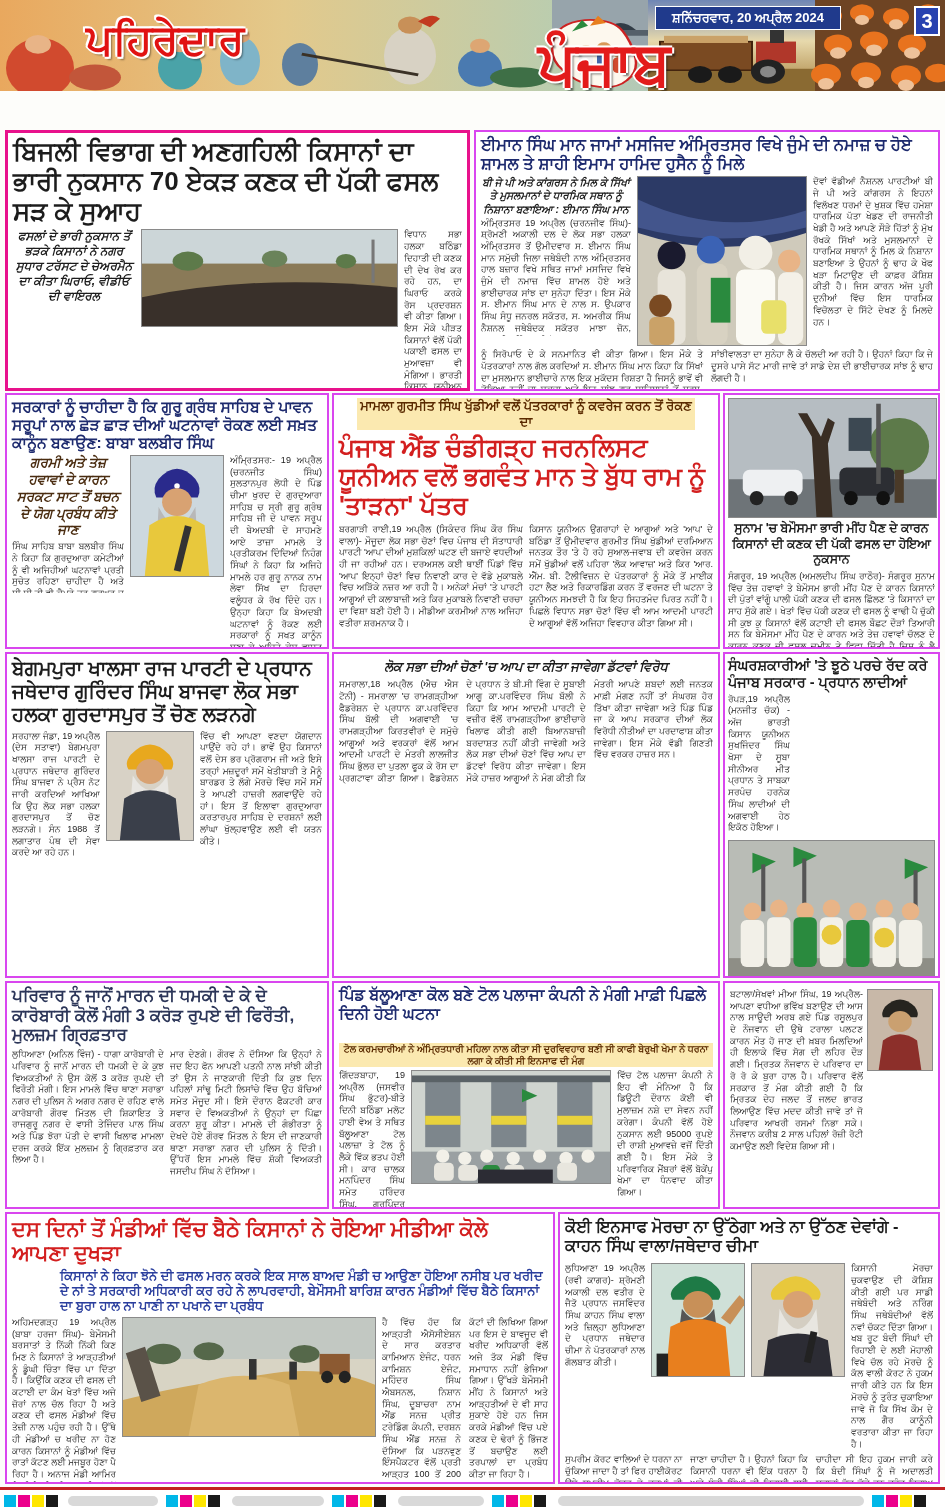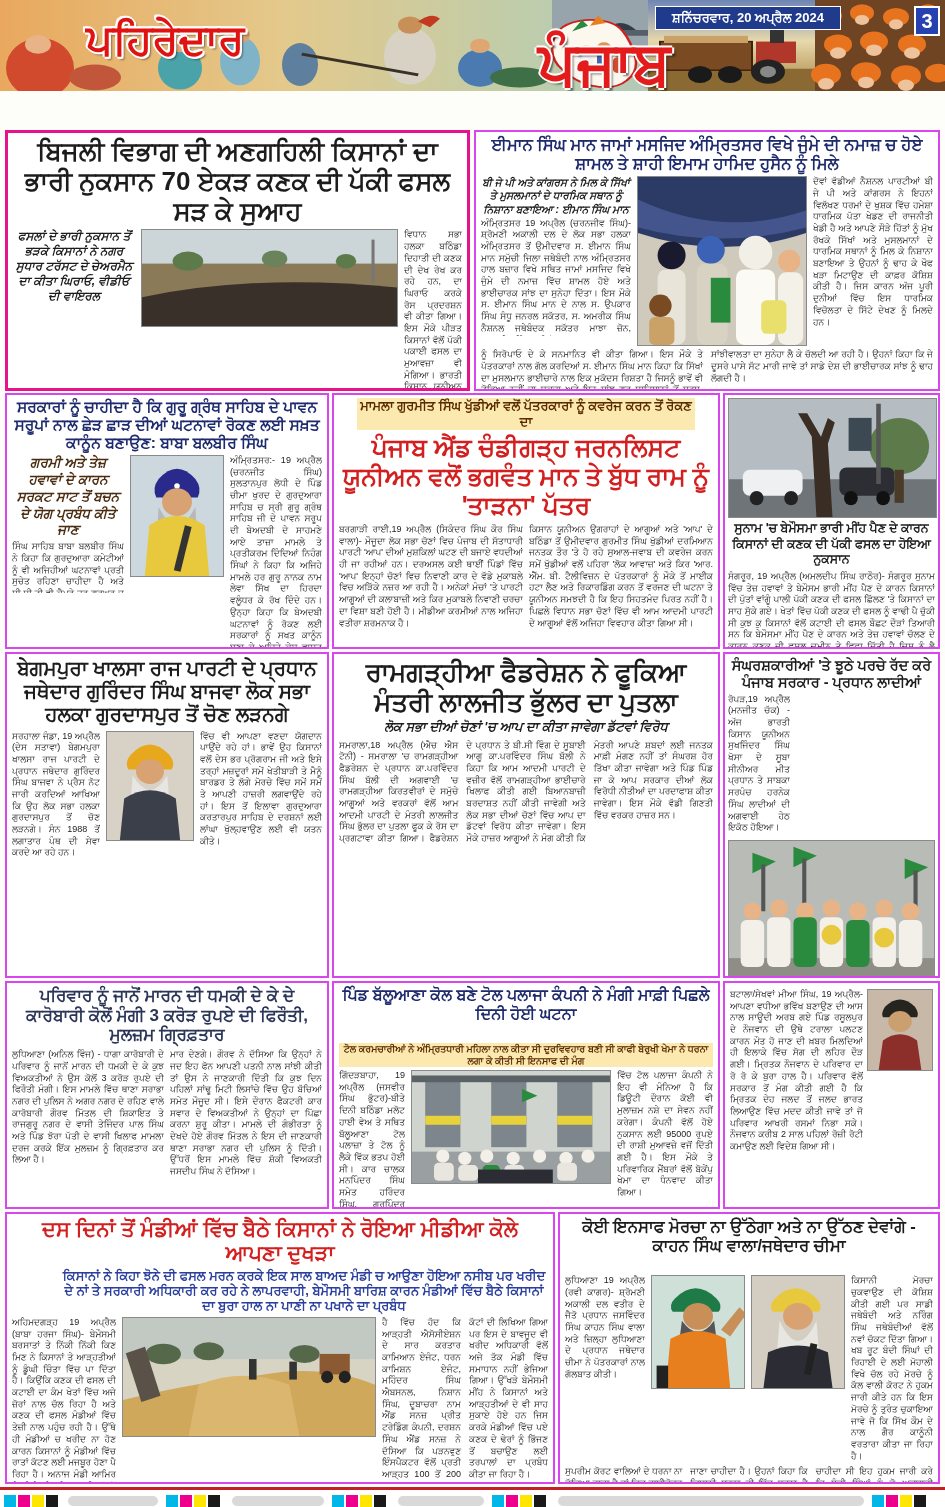--- a/index.html
+++ b/index.html
@@ -13,21 +13,21 @@
      text-shadow:-2px 0 #fff,2px 0 #fff,0 -2px #fff,0 2px #fff,2px 2px 0 #fff,-2px -2px 0 #fff,3px 3px 2px rgba(0,0,0,.45);}
   .mast-center{left:538px;top:30px;font-size:60px;font-weight:bold;color:#e31b1b;font-family:"Liberation Serif",serif;
      text-shadow:-2px 0 #fff,2px 0 #fff,0 -2px #fff,0 2px #fff,3px 3px 2px rgba(0,0,0,.5);}
   .date-band{left:655px;top:6px;width:186px;height:24px;background:#203a8c;border:1px solid #fff;
      color:#fff;font-size:13px;font-weight:bold;display:flex;align-items:center;justify-content:center;}
   .page-num{left:914px;top:6px;width:26px;height:30px;background:#2742b0;border:2px solid #fff;
      color:#fff;font-size:20px;font-weight:bold;display:flex;align-items:center;justify-content:center;}
   
   .art{position:absolute;box-sizing:border-box;background:#fff;border:2px solid #d946ef;padding:3px 5px;overflow:hidden;}
   .art.thick{border:3px solid #e8128c;}
-  .hl{font-weight:bold;text-align:center;line-height:1.16;}
+  .hl{font-weight:bold;line-height:1.16;}
   .hl.red{color:#d31f1f;} .hl.navy{color:#1d2a6e;} .hl.blue2{color:#2b3f9e;}
   .sub{font-weight:bold;font-style:italic;text-align:center;line-height:1.25;}
   .kicker{background:#fbe9b0;font-weight:bold;text-align:center;color:#5a2a00;}
   .body-txt{font-size:9px;line-height:1.3;text-align:justify;overflow:hidden;}
   .cols2{column-count:2;column-gap:8px;} .cols3{column-count:3;column-gap:8px;}
   .row{display:flex;gap:6px;justify-content:center;}
   .caption{font-weight:bold;text-align:center;line-height:1.25;}
   .photo{position:relative;overflow:hidden;border:1px solid #8a8a8a;background:#dde;flex-shrink:0;}
   .photo svg{width:100%;height:100%;display:block;}
   
@@ -257,21 +257,20 @@
         <path d="M12 21 q8 14 16 0 l1 12 h-18 z" fill="#e8e6e2"></path>
         <path d="M8 32 q12 -8 24 0 l2 20 h-28 z" fill="#3a3f4a"></path>
       </svg>
     </div>
     <div class="body-txt" style="flex:1;">ਵਿੱਚ ਵੀ ਆਪਣਾ ਵਣਦਾ ਯੋਗਦਾਨ ਪਾਉਂਦੇ ਰਹੇ ਹਾਂ। ਭਾਵੇਂ ਉਹ ਕਿਸਾਨਾਂ ਵਲੋਂ ਦੇਸ ਭਰ ਪ੍ਰੋਗਰਾਮ ਜੀ ਅਤੇ ਇਸੇ ਤਰ੍ਹਾਂ ਮਜ਼ਦੂਰਾਂ ਸਮੇਂ ਖੇਤੀਬਾੜੀ ਤੇ ਮੈਨੂੰ ਬਾਰਡਰ ਤੇ ਲੱਗੇ ਮੋਰਚੇ ਵਿੱਚ ਸਮੇਂ ਸਮੇਂ ਤੇ ਆਪਣੀ ਹਾਜ਼ਰੀ ਲਗਵਾਉਂਦੇ ਰਹੇ ਹਾਂ। ਇਸ ਤੋਂ ਇਲਾਵਾ ਗੁਰਦੁਆਰਾ ਕਰਤਾਰਪੁਰ ਸਾਹਿਬ ਦੇ ਦਰਸ਼ਨਾਂ ਲਈ ਲਾਂਘਾ ਖੁੱਲ੍ਹਵਾਉਣ ਲਈ ਵੀ ਯਤਨ ਕੀਤੇ।</div>
   </div>
 
 </div>
 
 <div class="art" style="left:332px;top:652px;width:388px;height:326px;">
-  <div class="hl" style="font-size:26px;">ਰਾਮਗੜ੍ਹੀਆ ਫੈਡਰੇਸ਼ਨ ਨੇ ਫੂਕਿਆ ਮੰਤਰੀ ਲਾਲਜੀਤ ਭੁੱਲਰ ਦਾ ਪੁਤਲਾ</div>
   <div class="sub" style="font-size:13px;margin-top:2px;">ਲੋਕ ਸਭਾ ਦੀਆਂ ਚੋਣਾਂ 'ਚ ਆਪ ਦਾ ਕੀਤਾ ਜਾਵੇਗਾ ਡੱਟਵਾਂ ਵਿਰੋਧ</div>
   <div class="body-txt cols3" style="margin-top:4px;height:225px;">ਸਮਰਾਲਾ,18 ਅਪ੍ਰੈਲ (ਐਚ ਐਸ ਟੋਨੀ) - ਸਮਰਾਲਾ 'ਚ ਰਾਮਗੜ੍ਹੀਆ ਫੈਡਰੇਸ਼ਨ ਦੇ ਪ੍ਰਧਾਨ ਕਾ.ਪਰਵਿੰਦਰ ਸਿੰਘ ਬੱਲੀ ਦੀ ਅਗਵਾਈ 'ਚ ਰਾਮਗੜ੍ਹੀਆ ਕਿਰਤਵੀਰਾਂ ਦੇ ਸਮੁੱਚੇ ਆਗੂਆਂ ਅਤੇ ਵਰਕਰਾਂ ਵੱਲੋਂ ਆਮ ਆਦਮੀ ਪਾਰਟੀ ਦੇ ਮੰਤਰੀ ਲਾਲਜੀਤ ਸਿੰਘ ਭੁੱਲਰ ਦਾ ਪੁਤਲਾ ਫੂਕ ਕੇ ਰੋਸ ਦਾ ਪ੍ਰਗਟਾਵਾ ਕੀਤਾ ਗਿਆ। ਫੈਡਰੇਸ਼ਨ ਦੇ ਪ੍ਰਧਾਨ ਤੇ ਬੀ.ਸੀ ਵਿੰਗ ਦੇ ਸੂਬਾਈ ਆਗੂ ਕਾ.ਪਰਵਿੰਦਰ ਸਿੰਘ ਬੱਲੀ ਨੇ ਕਿਹਾ ਕਿ ਆਮ ਆਦਮੀ ਪਾਰਟੀ ਦੇ ਵਜ਼ੀਰ ਵੱਲੋਂ ਰਾਮਗੜ੍ਹੀਆ ਭਾਈਚਾਰੇ ਖਿਲਾਫ ਕੀਤੀ ਗਈ ਬਿਆਨਬਾਜ਼ੀ ਬਰਦਾਸ਼ਤ ਨਹੀਂ ਕੀਤੀ ਜਾਵੇਗੀ ਅਤੇ ਲੋਕ ਸਭਾ ਦੀਆਂ ਚੋਣਾਂ ਵਿੱਚ ਆਪ ਦਾ ਡੱਟਵਾਂ ਵਿਰੋਧ ਕੀਤਾ ਜਾਵੇਗਾ। ਇਸ ਮੌਕੇ ਹਾਜ਼ਰ ਆਗੂਆਂ ਨੇ ਮੰਗ ਕੀਤੀ ਕਿ ਮੰਤਰੀ ਆਪਣੇ ਸ਼ਬਦਾਂ ਲਈ ਜਨਤਕ ਮਾਫ਼ੀ ਮੰਗਣ ਨਹੀਂ ਤਾਂ ਸੰਘਰਸ਼ ਹੋਰ ਤਿੱਖਾ ਕੀਤਾ ਜਾਵੇਗਾ ਅਤੇ ਪਿੰਡ ਪਿੰਡ ਜਾ ਕੇ ਆਪ ਸਰਕਾਰ ਦੀਆਂ ਲੋਕ ਵਿਰੋਧੀ ਨੀਤੀਆਂ ਦਾ ਪਰਦਾਫਾਸ਼ ਕੀਤਾ ਜਾਵੇਗਾ। ਇਸ ਮੌਕੇ ਵੱਡੀ ਗਿਣਤੀ ਵਿੱਚ ਵਰਕਰ ਹਾਜ਼ਰ ਸਨ।</div>
 </div>
 
 <div class="art" style="left:723px;top:652px;width:217px;height:326px;padding:3px;">
   <div class="hl" style="font-size:14.5px;">ਸੰਘਰਸ਼ਕਾਰੀਆਂ 'ਤੇ ਝੂਠੇ ਪਰਚੇ ਰੱਦ ਕਰੇ ਪੰਜਾਬ ਸਰਕਾਰ - ਪ੍ਰਧਾਨ ਲਾਦੀਆਂ</div>
   <div class="row" style="margin-top:3px;flex-direction:column;">
     <div class="body-txt" style="width:62px;flex-shrink:0;">ਰੋਪੜ,19 ਅਪ੍ਰੈਲ (ਮਨਜੀਤ ਚੱਕ) - ਅੱਜ ਭਾਰਤੀ ਕਿਸਾਨ ਯੂਨੀਅਨ ਸੁਖਜਿੰਦਰ ਸਿੰਘ ਖੋਸਾ ਦੇ ਸੂਬਾ ਸੀਨੀਅਰ ਮੀਤ ਪ੍ਰਧਾਨ ਤੇ ਸਾਬਕਾ ਸਰਪੰਚ ਹਰਨੇਕ ਸਿੰਘ ਲਾਦੀਆਂ ਦੀ ਅਗਵਾਈ ਹੇਠ ਇਕੱਠ ਹੋਇਆ।</div>
     <div class="photo" style="flex:1;height:120px;">
       <svg viewBox="0 0 70 52" preserveAspectRatio="none">
@@ -408,21 +407,21 @@
           <circle cx="88" cy="23" r="2.4" fill="#222"></circle>
       </svg>
     </div>
     <div class="body-txt cols2" style="flex:1;">ਹੈ ਵਿੱਚ ਹੱਦ ਕਿ ਆੜ੍ਹਤੀ ਐਸੋਸੀਏਸ਼ਨ ਦੇ ਸਾਰ ਕਰਤਾਰ ਕਾਮਿਆਨ ਏਜੰਟ, ਧਰਨ ਕਾਮਿਸ਼ਨ ਏਜੰਟ, ਮਹਿੰਦਰ ਸਿੰਘ ਐਬਸਨਲ, ਨਿਸ਼ਾਨ ਸਿੰਘ, ਦੂਬਾਚਰਾ ਨਾਮ ਐਂਡ ਸਨਜ਼ ਪ੍ਰੀਤ ਟਰੇਡਿੰਗ ਕੰਪਨੀ, ਦਰਸ਼ਨ ਸਿੰਘ ਐਂਡ ਸਨਜ਼ ਨੇ ਦੱਸਿਆ ਕਿ ਪੜਨਵੁਣ ਇੰਸਪੈਕਟਰ ਵੱਲੋਂ ਪ੍ਰਤੀ ਆੜ੍ਹਤ 100 ਤੋਂ 200 ਕੱਟਾਂ ਦੀ ਲਿਖਿਆ ਗਿਆ ਪਰ ਇਸ ਦੇ ਬਾਵਜੂਦ ਵੀ ਖਰੀਦ ਅਧਿਕਾਰੀ ਵੱਲੋਂ ਅਜੇ ਤੱਕ ਮੰਡੀ ਵਿੱਚ ਸਮਾਧਾਨ ਨਹੀਂ ਭੇਜਿਆ ਗਿਆ। ਉੱਖੜੇ ਬੇਮੌਸਮੀ ਮੀਂਹ ਨੇ ਕਿਸਾਨਾਂ ਅਤੇ ਆੜ੍ਹਤੀਆਂ ਦੇ ਵੀ ਸਾਹ ਸੁਕਾਏ ਹੋਏ ਹਨ ਜਿਸ ਕਰਕੇ ਮੰਡੀਆਂ ਵਿੱਚ ਪਏ ਕਣਕ ਦੇ ਢੇਰਾਂ ਨੂੰ ਭਿੱਜਣ ਤੋਂ ਬਚਾਉਣ ਲਈ ਤਰਪਾਲਾਂ ਦਾ ਪ੍ਰਬੰਧ ਕੀਤਾ ਜਾ ਰਿਹਾ ਹੈ।</div>
   </div>
 
 </div>
 
 <div class="art" style="left:558px;top:1212px;width:382px;height:272px;">
   <div class="hl" style="font-size:16.5px;">ਕੋਈ ਇਨਸਾਫ ਮੋਰਚਾ ਨਾ ਉੱਠੇਗਾ ਅਤੇ ਨਾ ਉੱਠਣ ਦੇਵਾਂਗੇ - ਕਾਹਨ ਸਿੰਘ ਵਾਲਾ/ਜਥੇਦਾਰ ਚੀਮਾ</div>
-  <div class="row" style="margin-top:20px;">
+  <div class="row" style="margin-top:8px;">
     <div class="body-txt" style="width:80px;flex-shrink:0;">ਲੁਧਿਆਣਾ 19 ਅਪ੍ਰੈਲ (ਰਵੀ ਕਾਗਰ)- ਸ਼੍ਰੋਮਣੀ ਅਕਾਲੀ ਦਲ ਵਤੀਰ ਦੇ ਜੈਤੋ ਪ੍ਰਧਾਨ ਜਸਵਿੰਦਰ ਸਿੰਘ ਕਾਹਨ ਸਿੰਘ ਵਾਲਾ ਅਤੇ ਜ਼ਿਲ੍ਹਾ ਲੁਧਿਆਣਾ ਦੇ ਪ੍ਰਧਾਨ ਜਥੇਦਾਰ ਚੀਮਾ ਨੇ ਪੱਤਰਕਾਰਾਂ ਨਾਲ ਗੱਲਬਾਤ ਕੀਤੀ।</div>
     <div class="photo" style="width:92px;height:112px;">
       <svg viewBox="0 0 40 50" preserveAspectRatio="none">
         <rect width="40" height="50" fill="#cfe0d8"></rect>
         <path d="M10 10 q9 -9 18 0 q3 3 1 6 h-20 q-2 -3 1 -6 z" fill="#1e7a46"></path>
         <ellipse cx="20" cy="18" rx="6.5" ry="6" fill="#c89058"></ellipse>
         <path d="M13 20 q7 10 14 0 l1 8 h-16 z" fill="#555"></path>
         <path d="M8 28 q12 -7 24 0 l2 22 h-28 z" fill="#e87f1e"></path>
         <path d="M30 24 l8 -10 3 3 -7 10 z" fill="#c89058"></path>
         <rect x="2" y="40" width="5" height="10" fill="#222"></rect>

